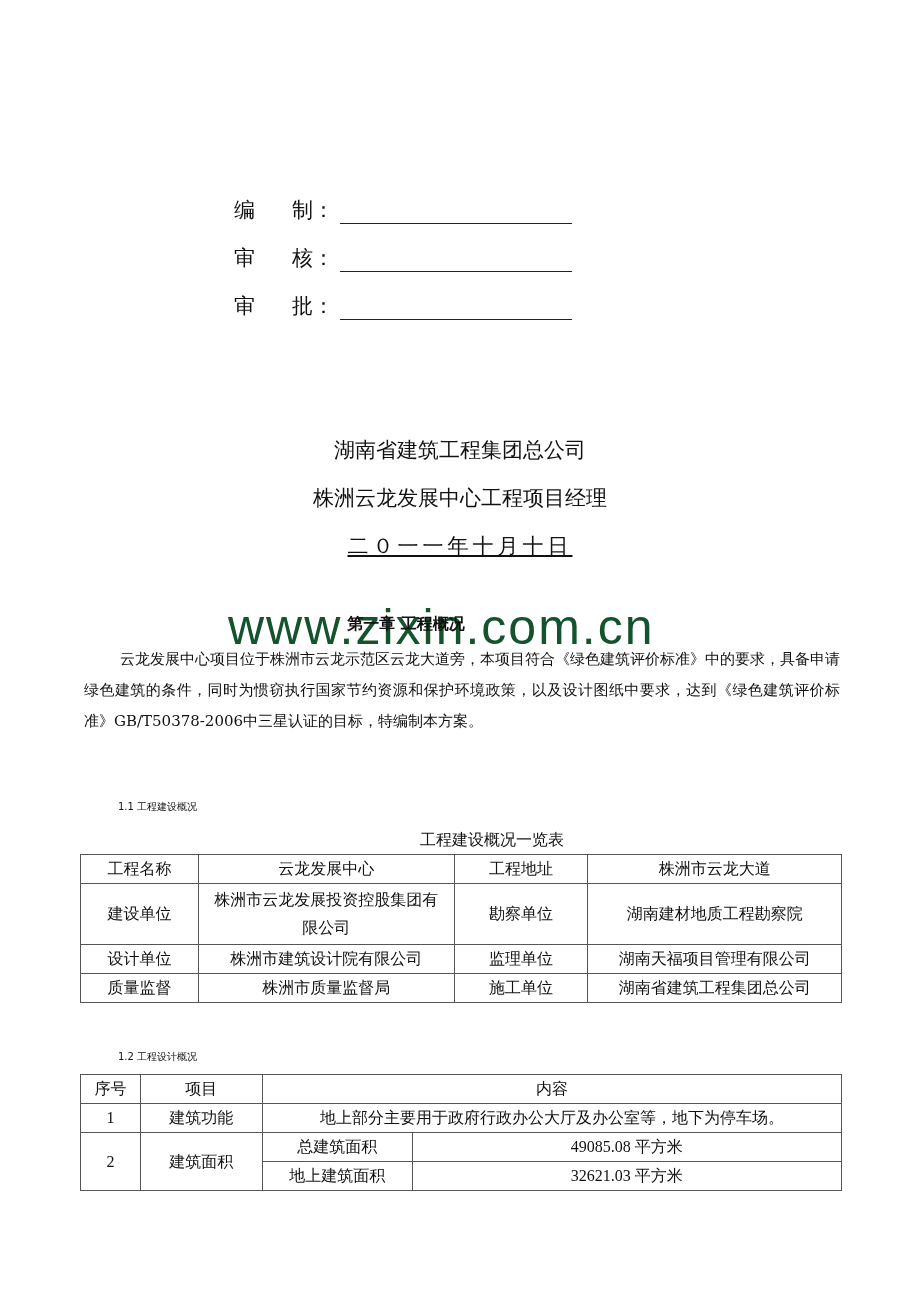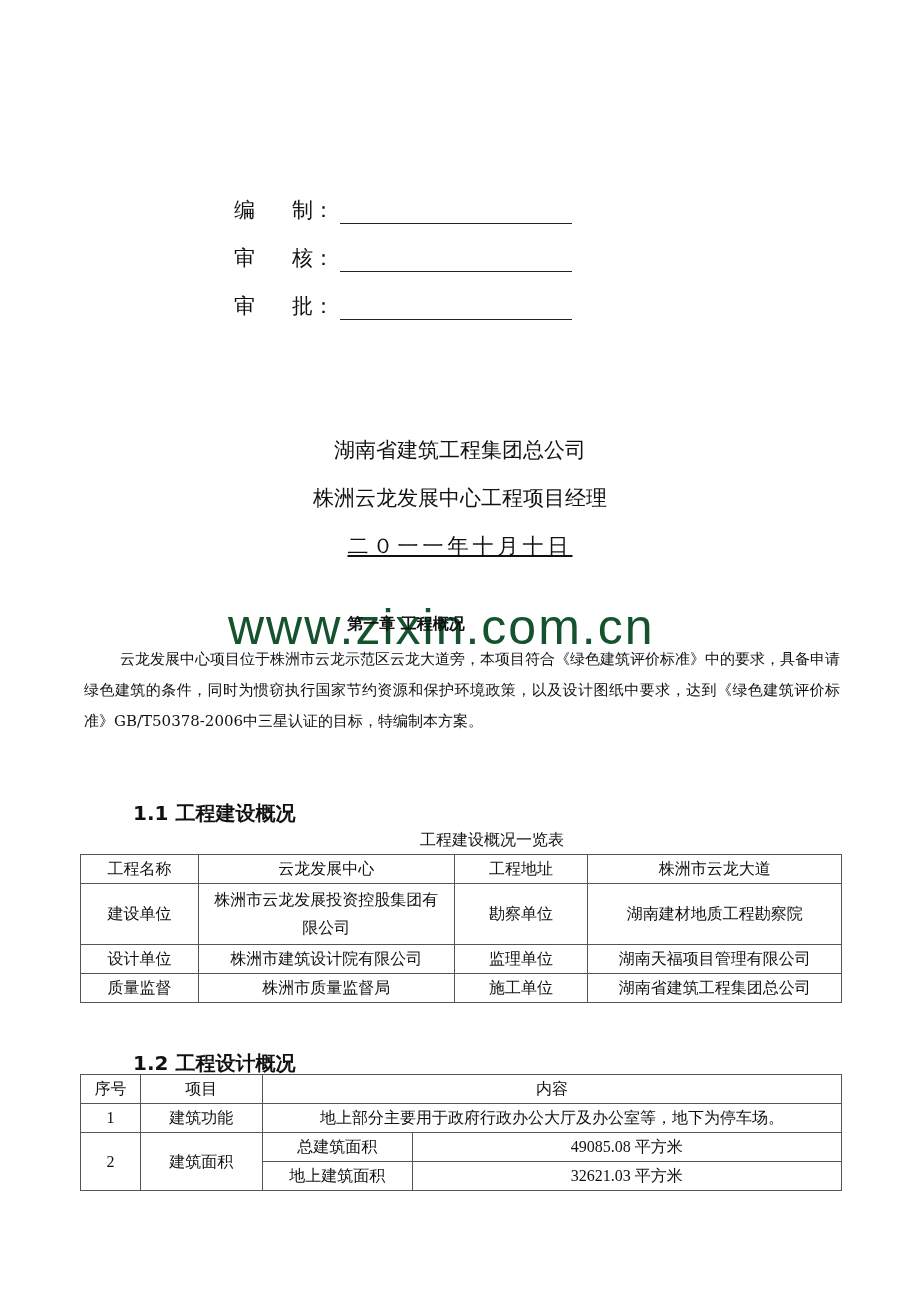--- a/index.html
+++ b/index.html
@@ -5,21 +5,21 @@
     html, body { margin: 0; padding: 0; background: #ffffff; }
     body { width: 920px; height: 1302px; position: relative; overflow: hidden; color: #111; font-family: "DejaVu Serif", "Liberation Serif", serif; }
     .sign-row { position: absolute; left: 234px; font-size: 21px; display: flex; align-items: flex-end; height: 28px; }
     .sign-c1 { width: 58px; display: inline-block; }
     .sign-c2 { display: inline-block; }
     .sign-line { display: inline-block; width: 232px; border-bottom: 1.5px solid #222; margin-left: 6px; height: 22px; }
     .center-line { position: absolute; left: 0; width: 920px; text-align: center; font-size: 21px; }
     .watermark { position: absolute; left: 228px; top: 598px; font-family: "Liberation Sans", sans-serif; font-size: 50px; color: #14532d; letter-spacing: 2px; z-index: 0; }
     .chapter { position: absolute; left: 0; width: 812px; top: 614px; text-align: center; font-family: "DejaVu Sans", sans-serif; font-weight: bold; font-size: 16px; z-index: 1; }
     .para { position: absolute; left: 84px; top: 644px; width: 756px; font-size: 15px; line-height: 31px; text-indent: 36px; z-index: 1; text-align: justify; }
-    .section { position: absolute; left: 133px; font-family: "DejaVu Sans", sans-serif; font-size: 20px; font-weight: bold; }
+    .section { position: absolute; left: 118px; font-family: "DejaVu Sans", sans-serif; font-size: 10px; font-weight: normal; }
     .caption { position: absolute; left: 0; width: 920px; text-align: center; top: 830px; font-size: 16px; margin-left: 32px; }
     table { border-collapse: collapse; position: absolute; font-size: 16px; font-family: Liberation Serif, serif; }
     td { border: 1.2px solid #555; text-align: center; padding: 0 4px; line-height: 28px; }
     #t1 { left: 80px; top: 854px; width: 762px; }
     #t2 { left: 80px; top: 1074px; width: 762px; }
   </style>
 </head>
 <body>
 
 <div class="sign-row" style="top:196px;">

